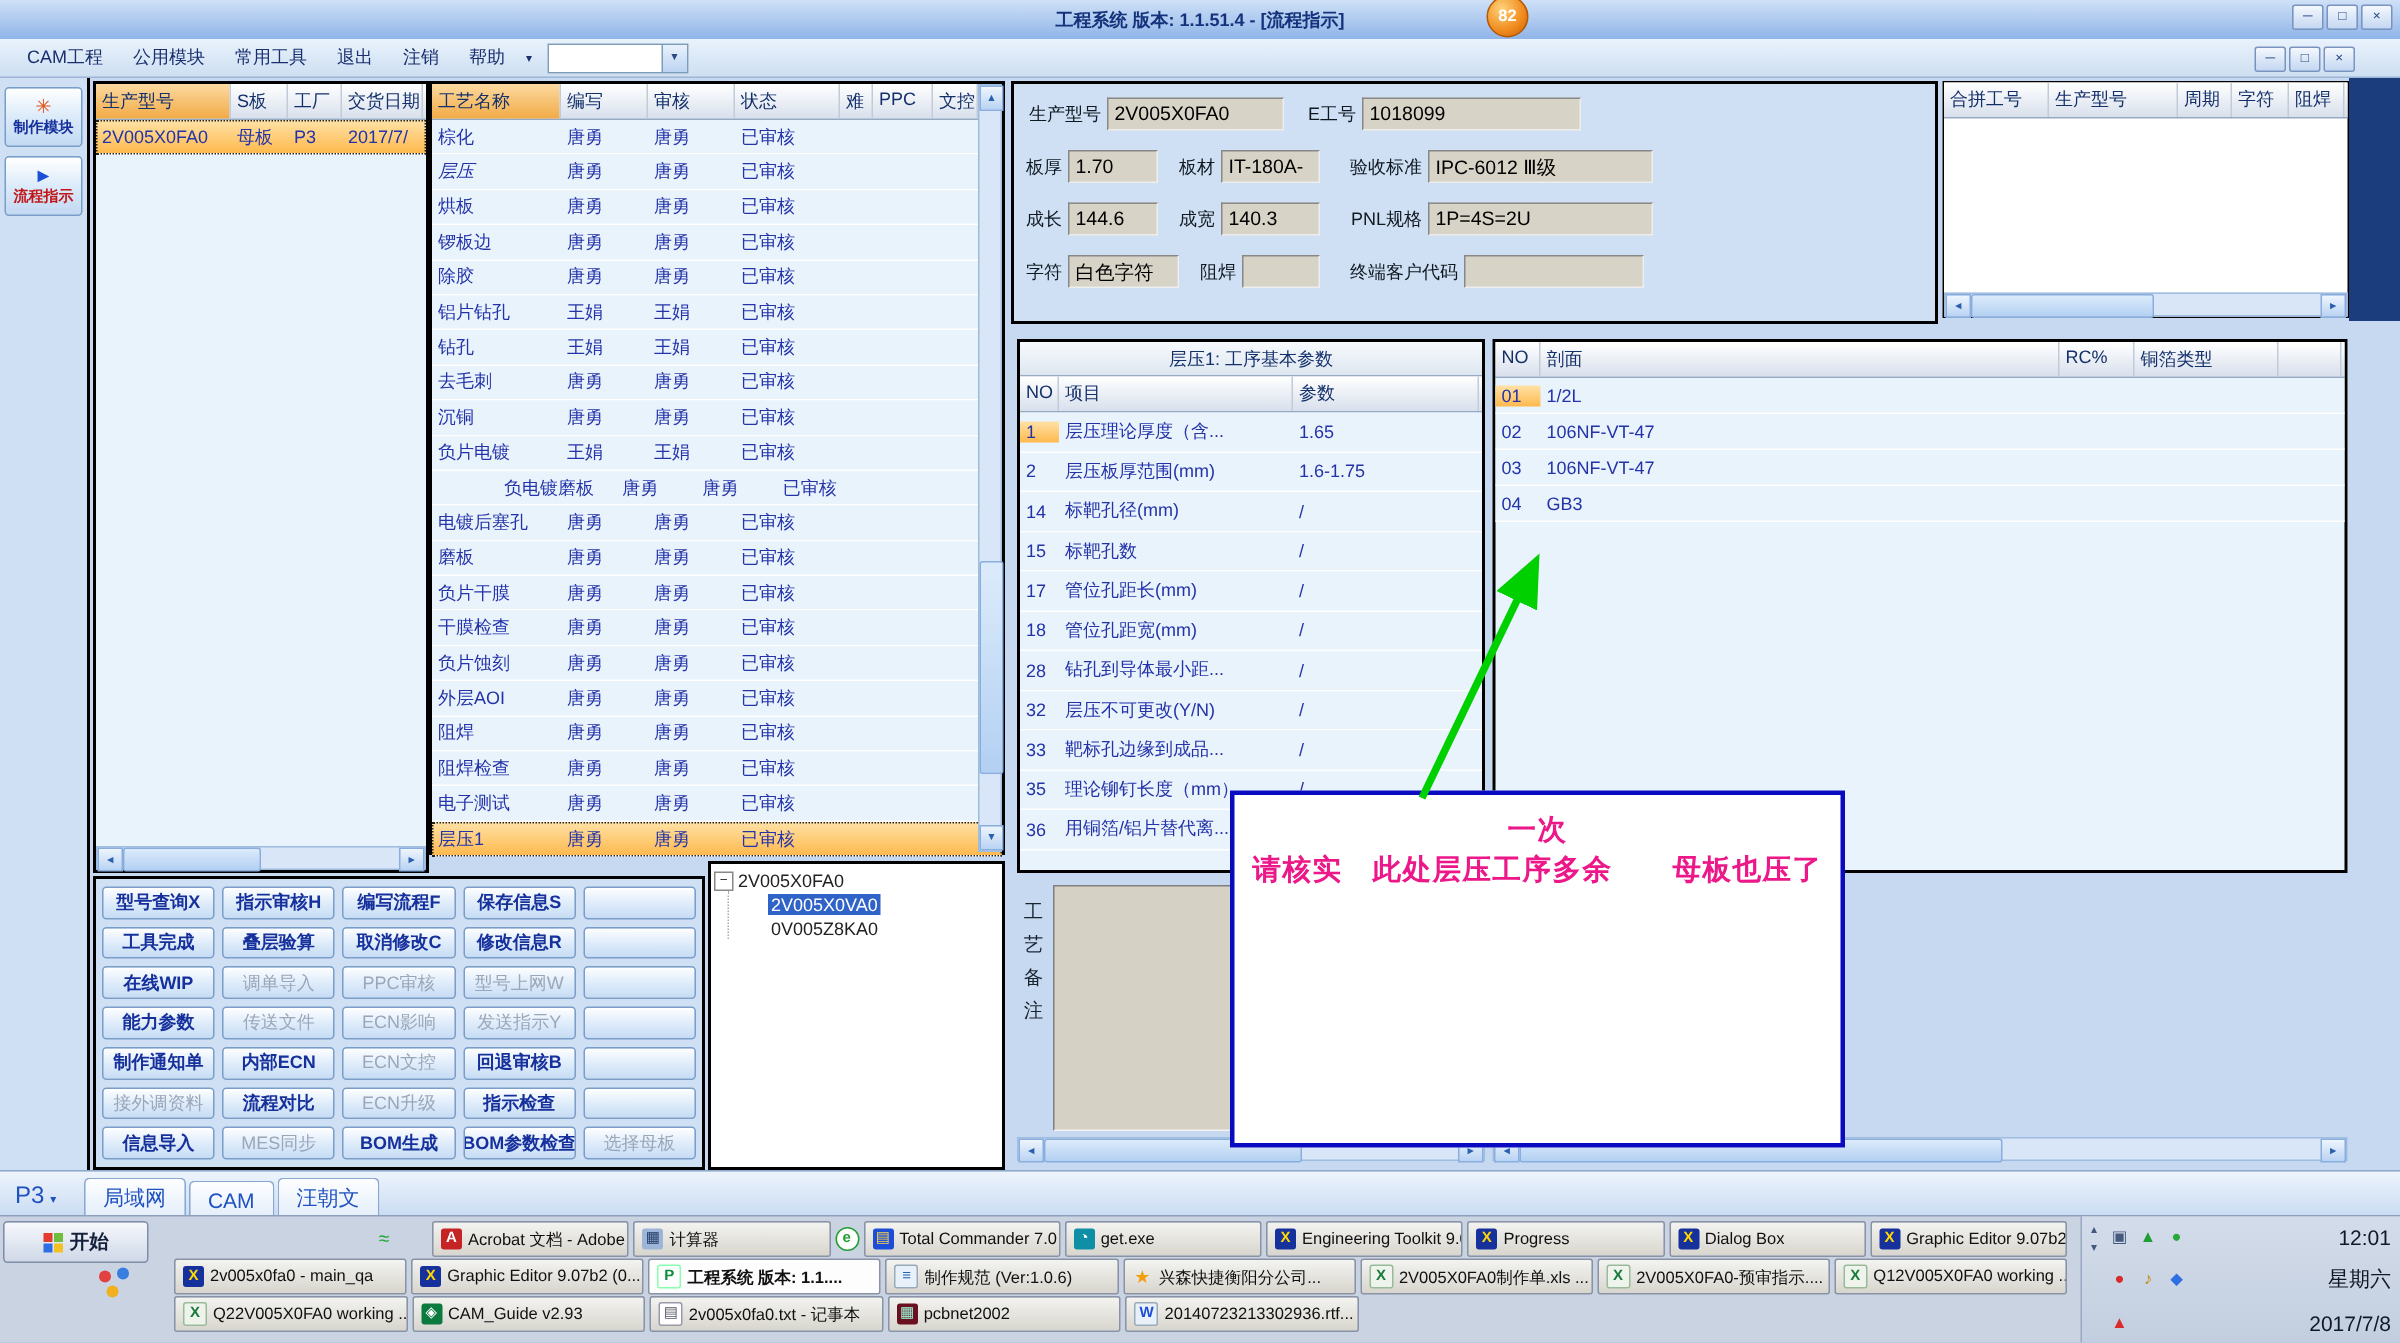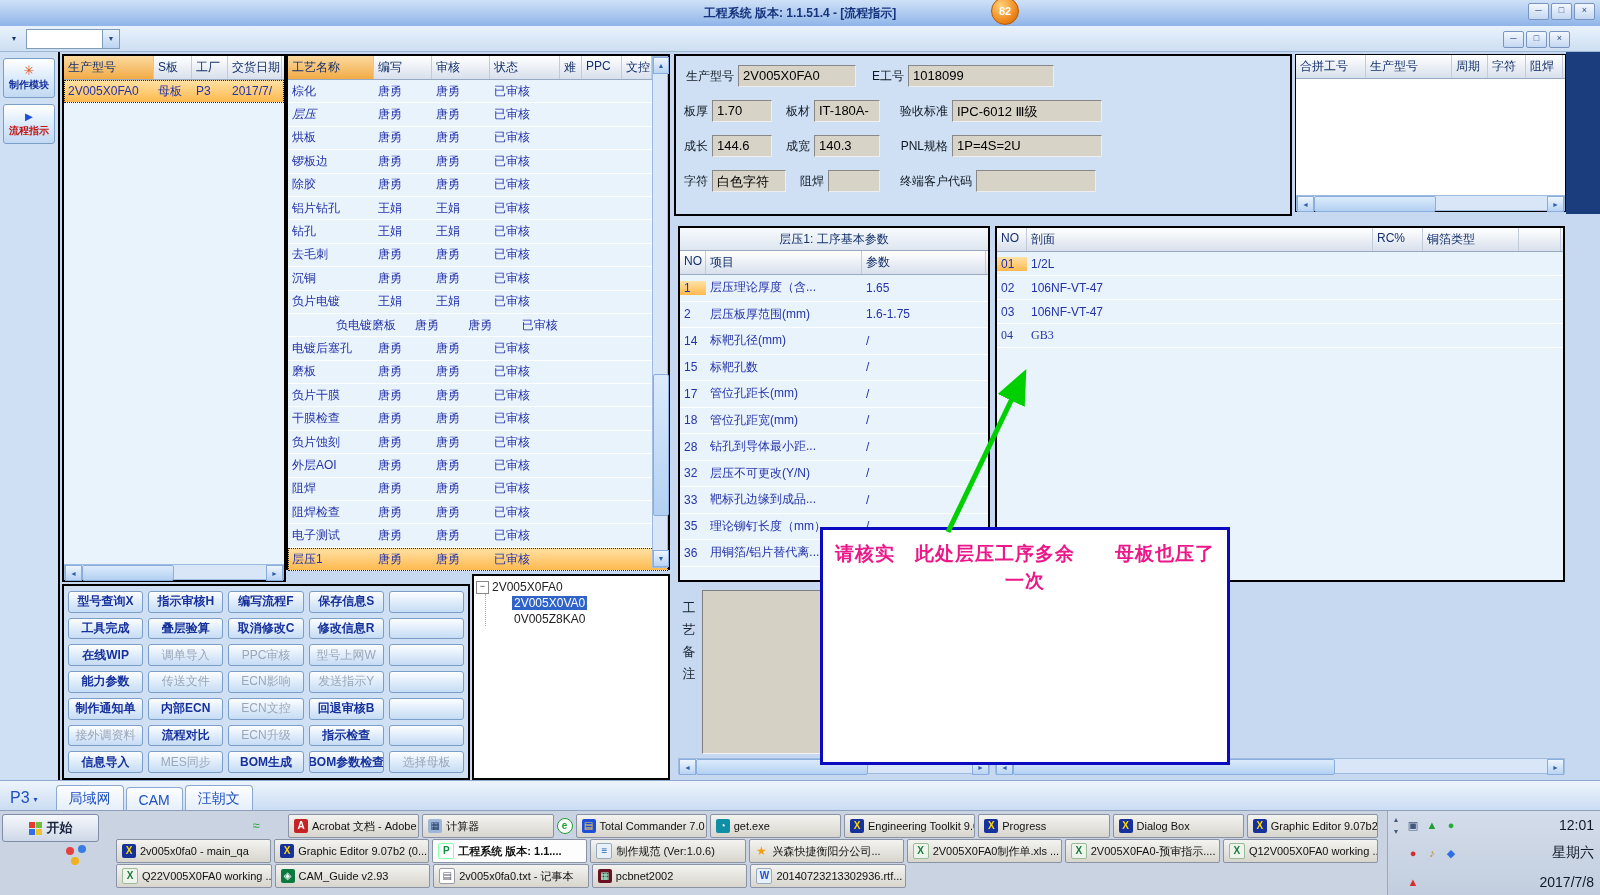--- a/index.html
+++ b/index.html
@@ -170,20 +170,28 @@
     <span class="title" data-name="window-title">工程系统  版本: 1.1.51.4 - [流程指示]</span>
   </div>
   <div class="winbtns" data-name="window-controls">
     <div class="wbtn" data-name="minimize-button">─</div>
     <div class="wbtn" data-name="maximize-button">□</div>
     <div class="wbtn" data-name="close-button">×</div>
   </div>
   <div class="badge" data-name="notification-badge">82</div>
 
   <div class="menubar" data-name="menu-bar">
+    <span data-name="menu-items" style="display:flex;">
+        <div class="mitem" data-name="menu-item">CAM工程</div>
+        <div class="mitem" data-name="menu-item">公用模块</div>
+        <div class="mitem" data-name="menu-item">常用工具</div>
+        <div class="mitem" data-name="menu-item">退出</div>
+        <div class="mitem" data-name="menu-item">注销</div>
+        <div class="mitem" data-name="menu-item">帮助</div>
+      </span>
     <span class="chev" data-name="overflow-chevron-icon">▾</span>
     <div class="combo" data-name="menu-combobox">
       <span class="cb-arrow" data-name="combo-arrow-icon">▼</span>
     </div>
     <div class="mdibtns" data-name="mdi-window-controls">
       <div class="wbtn" data-name="mdi-minimize-button">─</div>
       <div class="wbtn" data-name="mdi-restore-button">□</div>
       <div class="wbtn" data-name="mdi-close-button">×</div>
     </div>
   </div>
@@ -631,21 +639,21 @@
             <div class="tcell" data-name="table-cell" style="width: 96px;"></div>
             <div class="tcell" data-name="table-cell" style="width: 42px;"></div>
           </div>
           <div class="trow" data-name="table-row" style="height: 23px;">
             <div class="tcell" data-name="table-cell" style="width: 30px;">03</div>
             <div class="tcell" data-name="table-cell" style="width: 346px;">106NF-VT-47</div>
             <div class="tcell" data-name="table-cell" style="width: 50px;"></div>
             <div class="tcell" data-name="table-cell" style="width: 96px;"></div>
             <div class="tcell" data-name="table-cell" style="width: 42px;"></div>
           </div>
-          <div class="trow" data-name="table-row" style="height: 23px; font-family: Liberation Serif, serif;">
+          <div class="trow" data-name="table-row" style="height: 23px;">
             <div class="tcell" data-name="table-cell" style="width: 30px;">04</div>
             <div class="tcell" data-name="table-cell" style="width: 346px;">GB3</div>
             <div class="tcell" data-name="table-cell" style="width: 50px;"></div>
             <div class="tcell" data-name="table-cell" style="width: 96px;"></div>
             <div class="tcell" data-name="table-cell" style="width: 42px;"></div>
           </div>
         </div>
     </div>
 
     <div class="remarklbl" id="remark-label" data-name="remarks-label">
@@ -661,22 +669,22 @@
       <div class="th" style="width:170px;" data-name="scrollbar-thumb"></div>
       <div class="ar" style="margin-left:auto;" data-name="scroll-right-icon">►</div>
     </div>
     <div class="sb" style="position:absolute;left:995px;top:706px;width:570px;height:16px;" data-name="profile-hscrollbar">
       <div class="ar" data-name="scroll-left-icon">◄</div>
       <div class="th" style="width:320px;" data-name="scrollbar-thumb"></div>
       <div class="ar" style="margin-left:auto;" data-name="scroll-right-icon">►</div>
     </div>
 
     <div class="annot" data-name="review-annotation">
+      <div data-name="annotation-line2">一次</div>
       <div data-name="annotation-line1">请核实　此处层压工序多余　　母板也压了</div>
-      <div data-name="annotation-line2">一次</div>
     </div>
   </div>
 
   <svg class="overlay" width="1600" height="895" data-name="annotation-arrow">
     <defs>
       <marker id="ah" markerWidth="8" markerHeight="8" refX="5" refY="3" orient="auto">
         <path d="M0,0 L7,3 L0,6 z" fill="#00cf00"></path>
       </marker>
     </defs>
     <line x1="948" y1="532" x2="1022" y2="378" stroke="#00cf00" stroke-width="5" marker-end="url(#ah)"></line>

